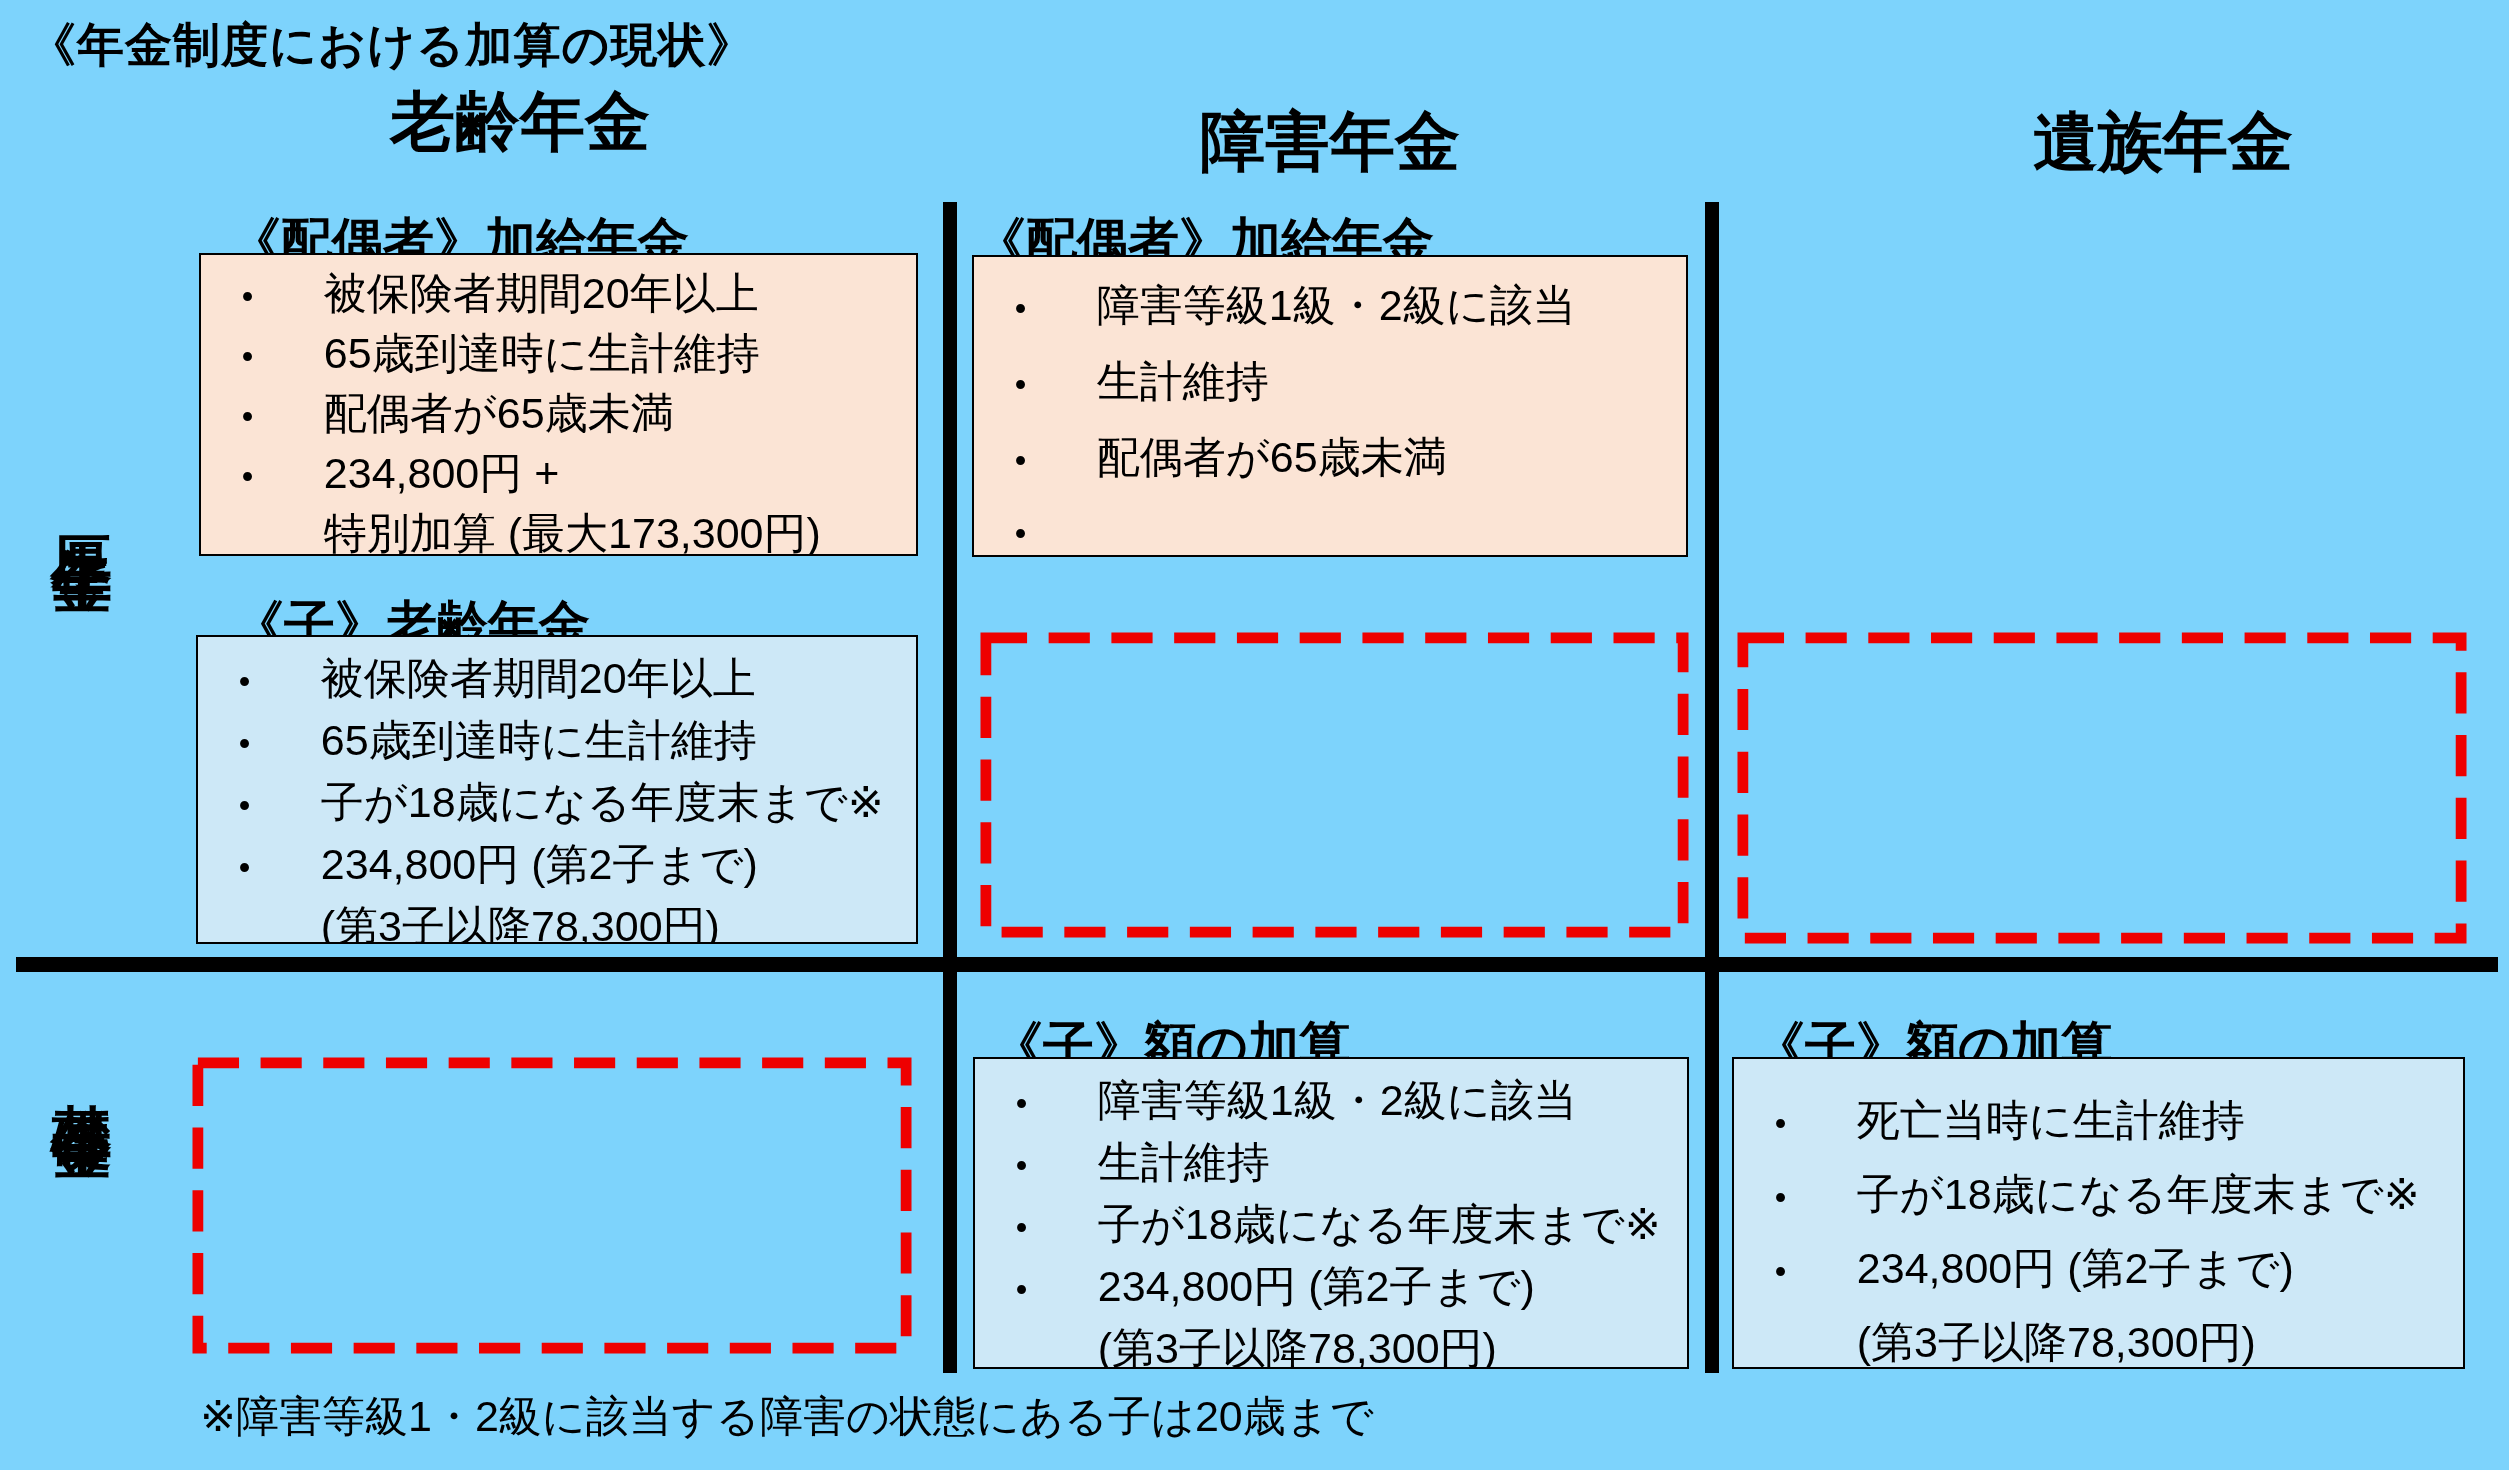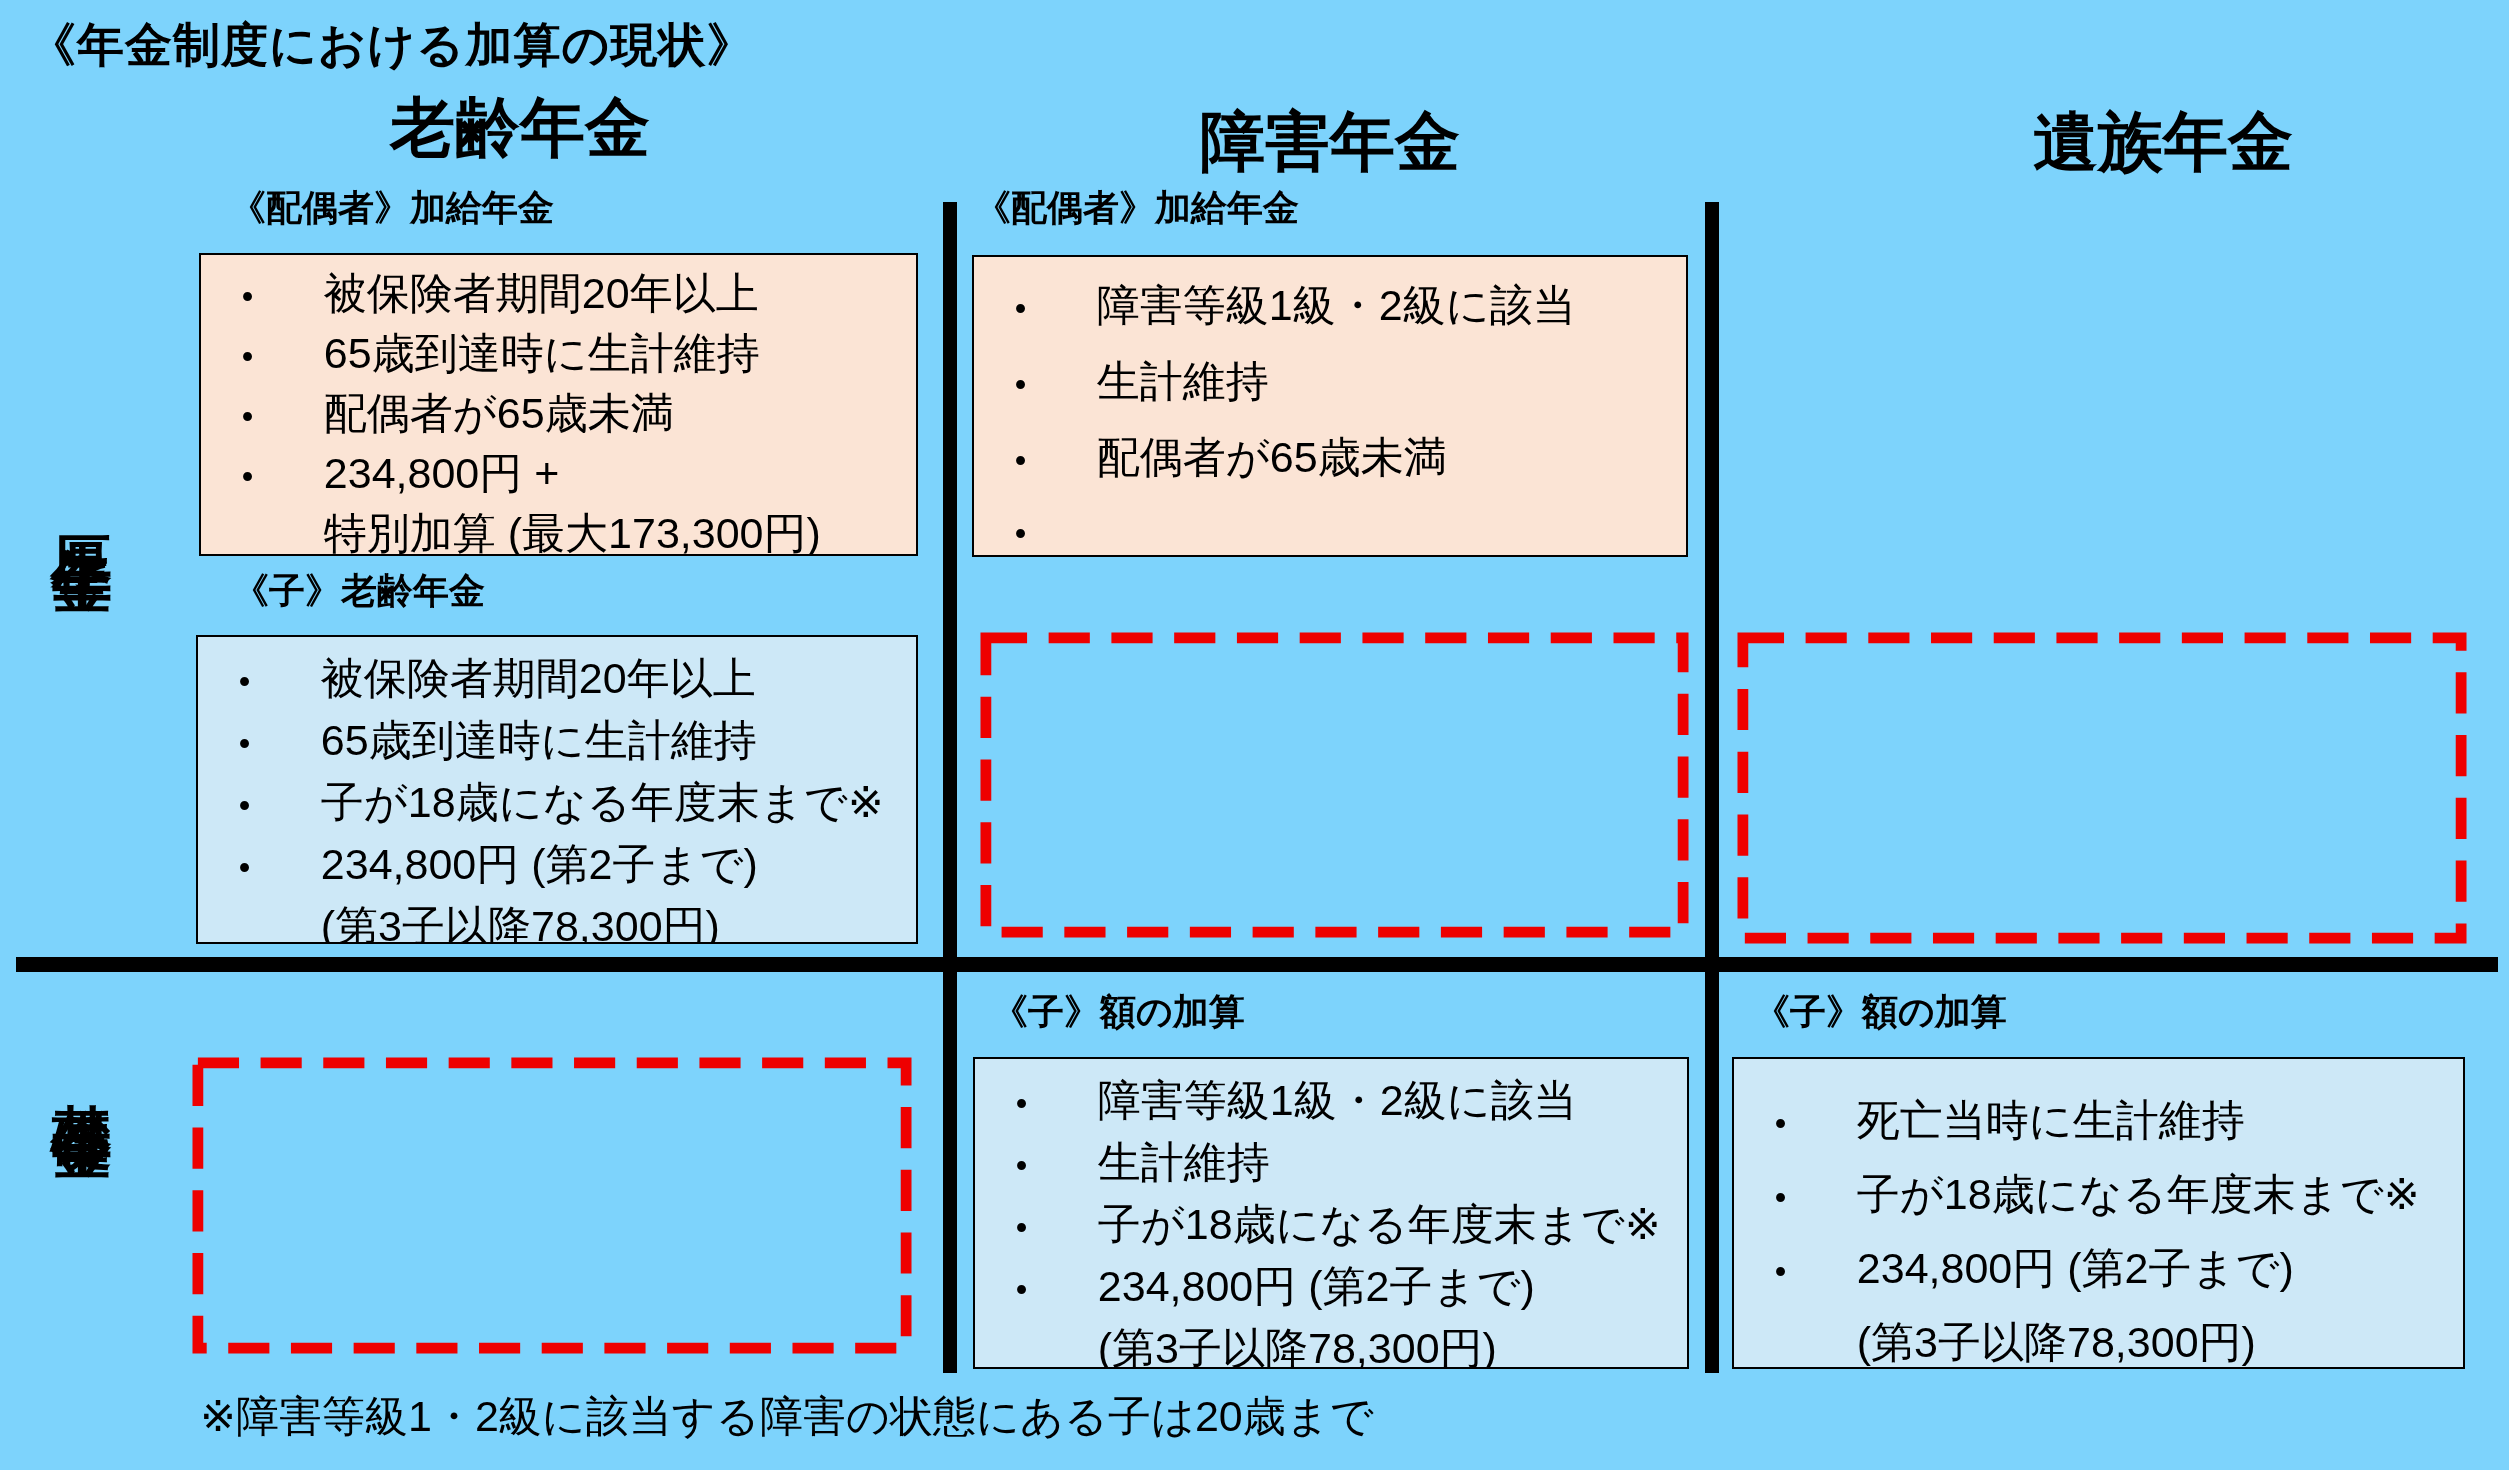--- a/index.html
+++ b/index.html
@@ -9,37 +9,37 @@
     overflow:hidden;
   }
   .title{
     position:absolute; left:29px; top:13.7px;
     font-size:47px; font-weight:bold; letter-spacing:1px;
   }
   .col-header{
     position:absolute; width:510px; text-align:center;
     font-size:65px; font-weight:bold;
   }
-  .ch1{left:265px; top:84px;}
+  .ch1{left:265px; top:78px;}
   .ch2{left:1075px; top:98px;}
   .ch3{left:1908px; top:98px;}
   .row-label{
     position:absolute; left:41px; width:82px;
     writing-mode:vertical-rl; text-orientation:upright;
     font-size:61px; font-weight:bold; letter-spacing:5.9px; line-height:82px;
     text-align:left;
   }
   .rl1{top:488px; height:353px;}
   .rl2{top:1054px; height:353px;}
   .vline{position:absolute; top:202px; width:13.7px; height:1171px; background:var(--grid-black);}
   .v1{left:943px;}
   .v2{left:1705px;}
   .hline{position:absolute; left:15.7px; top:957px; width:2482px; height:14.7px; background:var(--grid-black);}
   .subheader{
-    position:absolute; font-size:36px; font-weight:bold; white-space:nowrap;
+    position:absolute; font-size:51px; font-weight:bold; white-space:nowrap;margin-top:24px;
   }
   .sh-a{left:230px; top:184px;}
   .sh-b{left:233px; top:567px;}
   .sh-c{left:975px; top:184px;}
   .sh-g{left:992px; top:988px;}
   .sh-h{left:1754px; top:988px;}
   .box{position:absolute; box-sizing:border-box; overflow:hidden;}
   .filled{border:2.9px solid #000; padding:9.8px 13.7px 5.9px 29px;}
   .orange{background:var(--spouse-box-fill);}
   .blue{background:var(--child-box-fill);}

